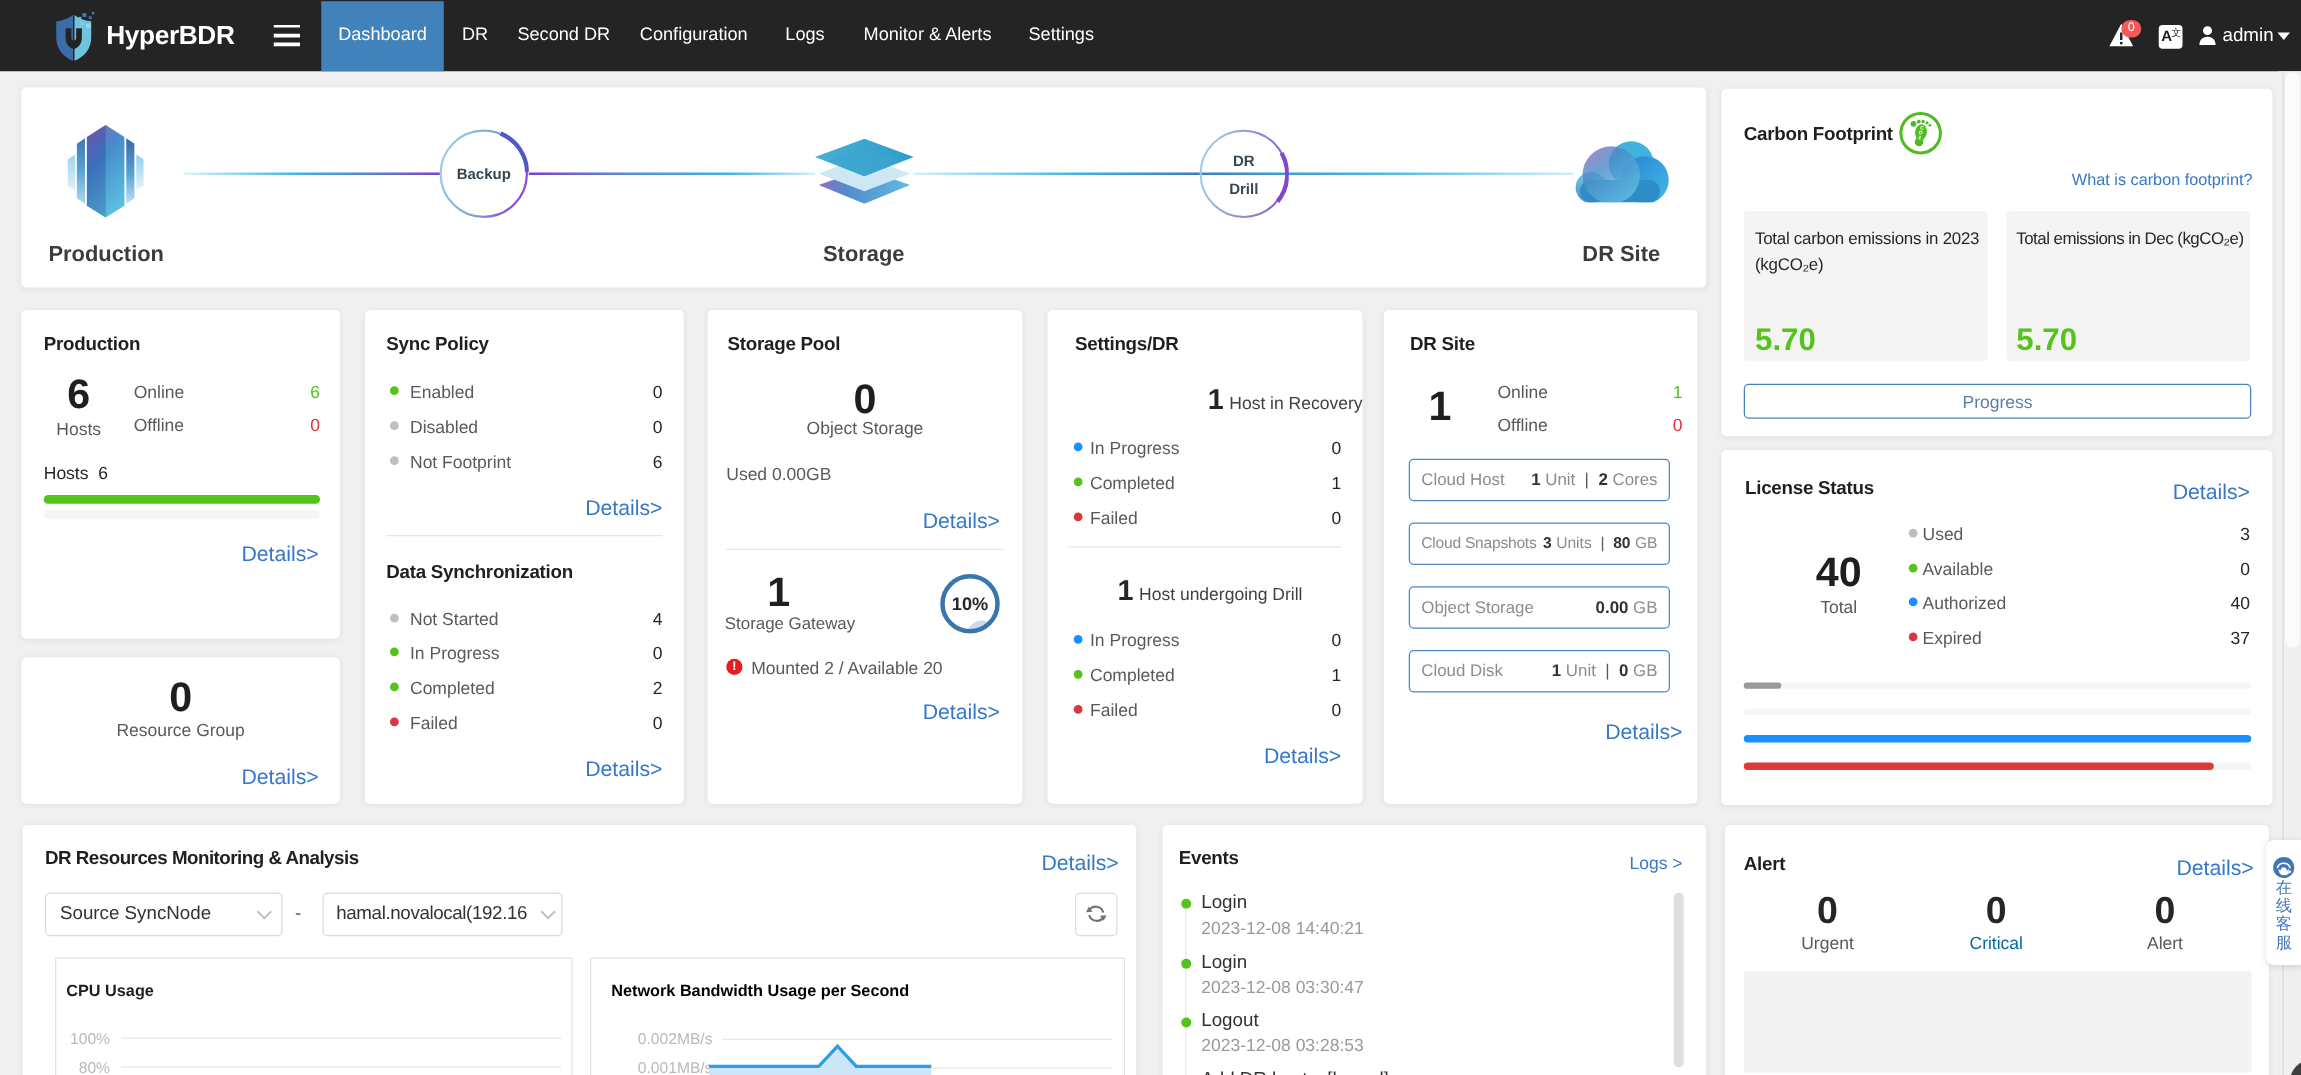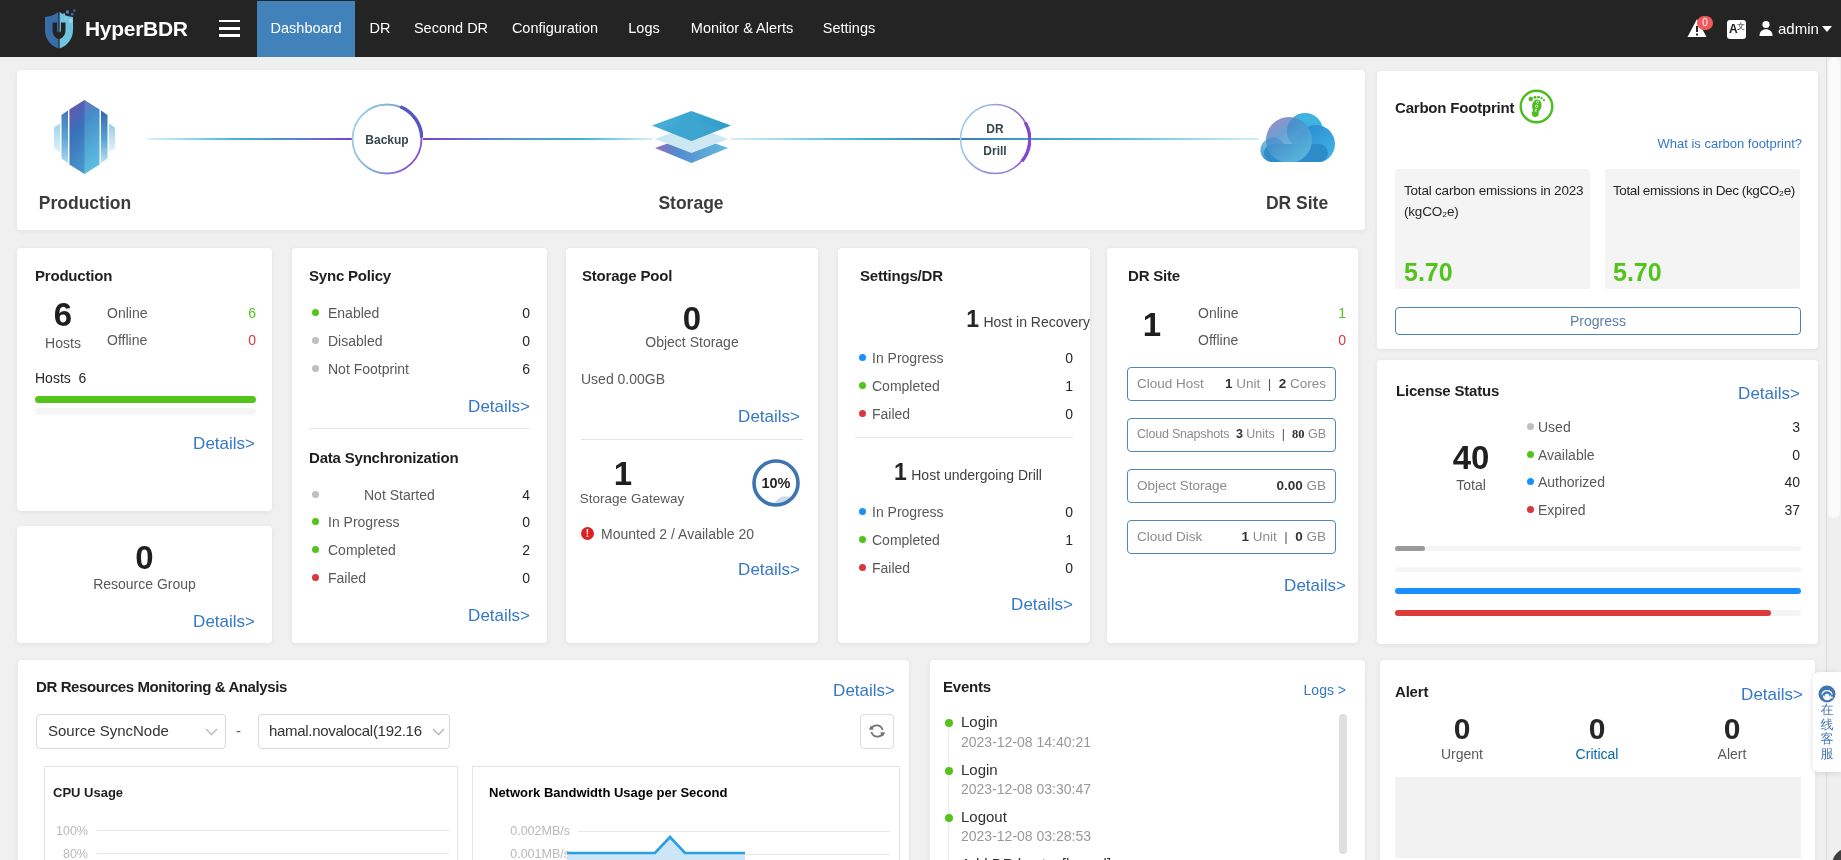--- a/index.html
+++ b/index.html
@@ -197,21 +197,21 @@
 <div class="dot" style="left:312px;top:337px;background:#bfbfbf;"></div>
 <div class="lbl" style="left:328px;top:333px;">Disabled</div>
 <div class="val" style="left:430px;top:333px;width:100px;">0</div>
 <div class="dot" style="left:312px;top:365px;background:#bfbfbf;"></div>
 <div class="lbl" style="left:328px;top:361px;">Not Footprint</div>
 <div class="val" style="left:430px;top:361px;width:100px;">6</div>
 <div class="det" style="left:430px;top:397px;width:100px;text-align:right;">Details&gt;</div>
 <div class="divid" style="left:309px;top:428px;width:221px;"></div>
 <div class="ttl" style="left:309px;top:449px;">Data Synchronization</div>
 <div class="dot" style="left:312px;top:491px;background:#bfbfbf;"></div>
-<div class="lbl" style="left:328px;top:487px;margin-left:36px;">Not Started</div>
+<div class="lbl" style="left:328px;top:487px;">Not Started</div>
 <div class="val" style="left:430px;top:487px;width:100px;">4</div>
 <div class="dot" style="left:312px;top:518px;background:#52c41a;"></div>
 <div class="lbl" style="left:328px;top:514px;">In Progress</div>
 <div class="val" style="left:430px;top:514px;width:100px;">0</div>
 <div class="dot" style="left:312px;top:546px;background:#52c41a;"></div>
 <div class="lbl" style="left:328px;top:542px;">Completed</div>
 <div class="val" style="left:430px;top:542px;width:100px;">2</div>
 <div class="dot" style="left:312px;top:574px;background:#d9363e;"></div>
 <div class="lbl" style="left:328px;top:570px;">Failed</div>
 <div class="val" style="left:430px;top:570px;width:100px;">0</div>
@@ -265,21 +265,21 @@
 <div class="big" style="left:1128px;top:306px;width:48px;text-align:center;">1</div>
 <div class="lbl" style="left:1198px;top:305px;">Online</div>
 <div class="val g" style="left:1246px;top:305px;width:100px;">1</div>
 <div class="lbl" style="left:1198px;top:332px;">Offline</div>
 <div class="val r" style="left:1246px;top:332px;width:100px;">0</div>
 <div class="abs" style="left:1127px;top:367px;width:209px;height:34px;border:1px solid #4d86c0;border-radius:4px;"></div>
 <div class="abs" style="left:1137px;top:376px;font-size:13.5px;color:#8c8c8c;">Cloud Host</div>
 <div class="abs" style="left:1136px;top:376px;width:190px;text-align:right;font-size:13.5px;color:#8c8c8c;"><b style="color:#333;">1</b> Unit&nbsp; <span style="color:#595959;">|</span>&nbsp; <b style="color:#333;">2</b> Cores</div>
 <div class="abs" style="left:1127px;top:418px;width:209px;height:34px;border:1px solid #4d86c0;border-radius:4px;"></div>
 <div class="abs" style="left:1137px;top:427px;font-size:12.5px;color:#8c8c8c;letter-spacing:-0.2px;">Cloud Snapshots</div>
-<div class="abs" style="left:1136px;top:427px;width:190px;text-align:right;font-size:12.5px;color:#8c8c8c;"><b style="color:#333;">3</b> Units&nbsp; <span style="color:#595959;">|</span>&nbsp; <b style="color:#333;font-family:Liberation Serif, serif;">80</b> GB</div>
+<div class="abs" style="left:1136px;top:427px;width:190px;text-align:right;font-size:12.5px;color:#8c8c8c;"><b style="color:#333;">3</b> Units&nbsp; <span style="color:#595959;">|</span>&nbsp; <b style="color:#333;">80</b> GB</div>
 <div class="abs" style="left:1127px;top:469px;width:209px;height:34px;border:1px solid #4d86c0;border-radius:4px;"></div>
 <div class="abs" style="left:1137px;top:478px;font-size:13.5px;color:#8c8c8c;">Object Storage</div>
 <div class="abs" style="left:1136px;top:478px;width:190px;text-align:right;font-size:13.5px;color:#8c8c8c;"><b style="color:#333;">0.00</b> GB</div>
 <div class="abs" style="left:1127px;top:520px;width:209px;height:34px;border:1px solid #4d86c0;border-radius:4px;"></div>
 <div class="abs" style="left:1137px;top:529px;font-size:13.5px;color:#8c8c8c;">Cloud Disk</div>
 <div class="abs" style="left:1136px;top:529px;width:190px;text-align:right;font-size:13.5px;color:#8c8c8c;"><b style="color:#333;">1</b> Unit&nbsp; <span style="color:#595959;">|</span>&nbsp; <b style="color:#333;">0</b> GB</div>
 <div class="det" style="left:1246px;top:576px;width:100px;text-align:right;">Details&gt;</div>
 
 <div class="card" style="left:1377px;top:71px;width:441px;height:278px;"></div>
 <div class="ttl" style="left:1395px;top:99px;font-size:15px;">Carbon Footprint</div>

